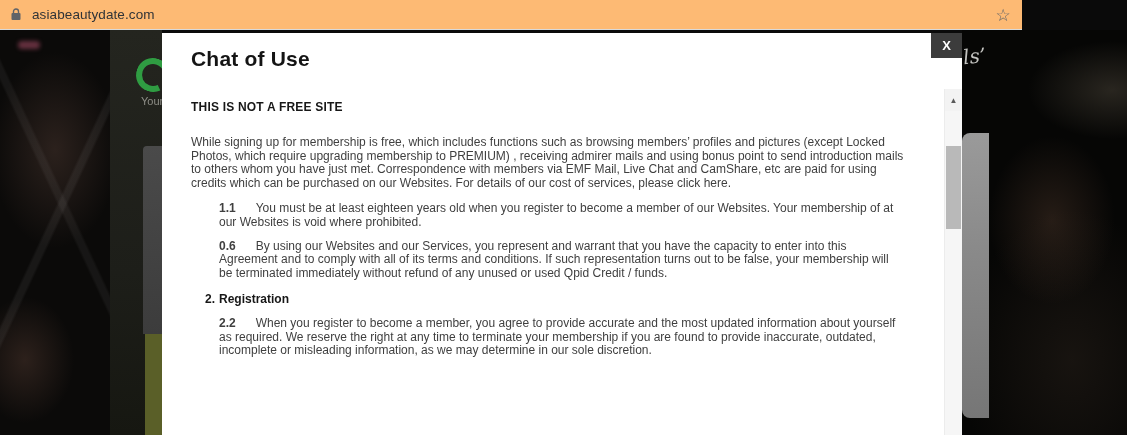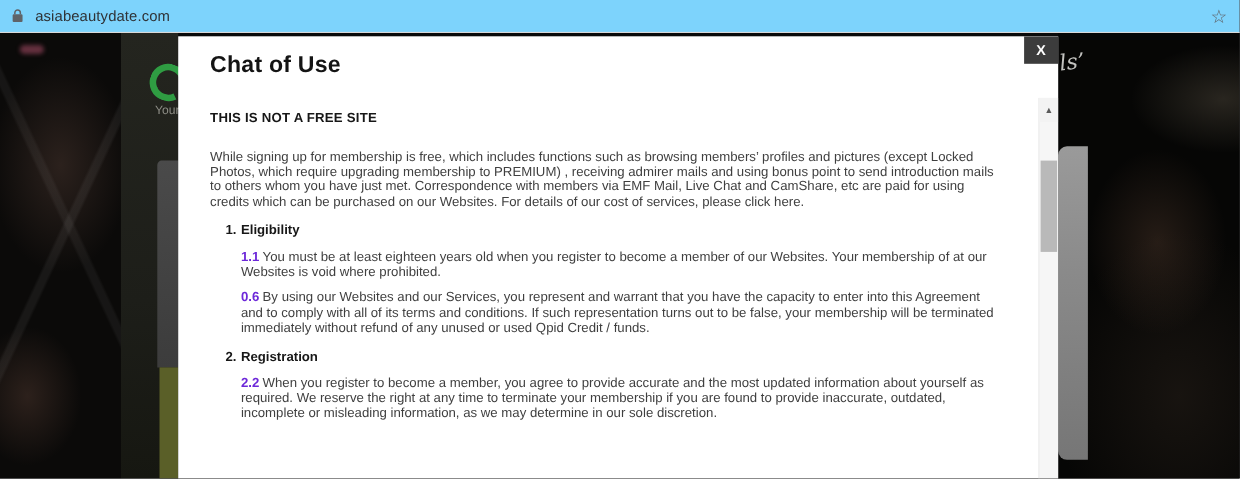--- a/index.html
+++ b/index.html
@@ -5,22 +5,22 @@
   * { margin: 0; padding: 0; box-sizing: border-box; }
   html, body { width: 1127px; height: 435px; overflow: hidden; }
   body {
     font-family: "Liberation Sans", sans-serif;
     position: relative;
     background: #0a0a0a;
   }
 
   
   .browser-bar {
-    position: absolute; left: 0; top: 0; width: 1127px; height: 30px;
-    background: #7dd3fc; border-bottom: 1px solid #d9d9d9;
+    position: absolute; left: 0; top: 0; width: 1022px; height: 30px;
+    background: #fdba74; border-bottom: 1px solid #d9d9d9;
     display: flex; align-items: center; z-index: 50;
   }
   .lock-wrap { margin-left: 10px; display: flex; align-items: center; }
   .url-text {
     margin-left: 10px; font-size: 13.5px; color: #2f3337; letter-spacing: 0.1px;
   }
   .star-wrap {
     position: absolute; right: 8px; top: 4px; font-size: 17px; color: #5f6368;
     width: 22px; height: 22px; display: flex; align-items: center; justify-content: center;
   }
@@ -99,21 +99,21 @@
   }
   .modal-body {
     margin-top: 30px; padding: 0 58px 6px 29px;
     font-size: 12px; line-height: 1.15; color: #3f3f3f;
   }
   .tou-heading { font-size: 12px; font-weight: bold; color: #171717; margin-bottom: 21px; letter-spacing: 0.2px; }
   .intro { margin-bottom: 11px; }
   .sec-title { font-weight: bold; color: #171717; margin: 12px 0 10px 14px; font-size: 12px; }
   .sec-num { margin-right: 4px; }
   .clause { margin: 0 0 10px 28px; }
-  .clause-num { font-weight: bold; color: #6d28d9; margin-right: 3px; }
+  .clause-num { font-weight: bold; color: #404040; margin-right: 20px; }
 
   
   .tou-scrollbar {
     position: absolute; right: 0; top: 56px; width: 18px; height: 346px;
     background: #f6f6f6; border-left: 1px solid #ececec; z-index: 4;
   }
   .scroll-up-btn {
     position: absolute; top: 0; left: 0; width: 100%; height: 22px;
     background: #f3f3f3; color: #5a5a5a; font-size: 8px;
     display: flex; align-items: center; justify-content: center; cursor: pointer;
@@ -150,23 +150,20 @@
 <div class="bg-right-card"></div>
 
 <div class="modal">
   <div class="modal-close">X</div>
   <div class="modal-title">Chat of Use</div>
 
   <div class="modal-body">
     <div class="tou-heading">THIS IS NOT A FREE SITE</div>
     <p class="intro">While signing up for membership is free, which includes functions such as browsing members’ profiles and pictures (except Locked Photos, which require upgrading membership to PREMIUM) , receiving admirer mails and using bonus point to send introduction mails to others whom you have just met. Correspondence with members via EMF Mail, Live Chat and CamShare, etc are paid for using credits which can be purchased on our Websites. For details of our cost of services, please click here.</p>
 
-    <p class="sec-title">
-      <span class="sec-num">1.</span><span>Eligibility</span>
-    </p>
     <p class="clause">
       <span class="clause-num">1.1</span><span>You must be at least eighteen years old when you register to become a member of our Websites. Your membership of at our Websites is void where prohibited.</span>
     </p>
     <p class="clause">
       <span class="clause-num">0.6</span><span>By using our Websites and our Services, you represent and warrant that you have the capacity to enter into this Agreement and to comply with all of its terms and conditions. If such representation turns out to be false, your membership will be terminated immediately without refund of any unused or used Qpid Credit / funds.</span>
     </p>
 
     <p class="sec-title">
       <span class="sec-num">2.</span><span>Registration</span>
     </p>

